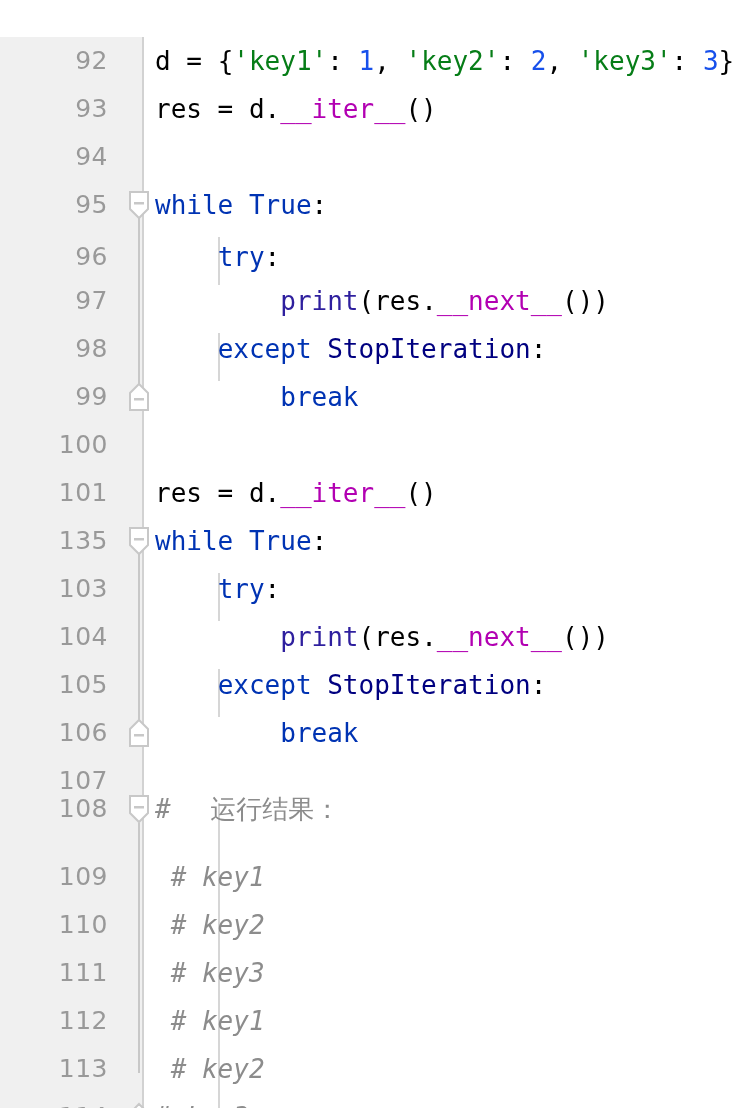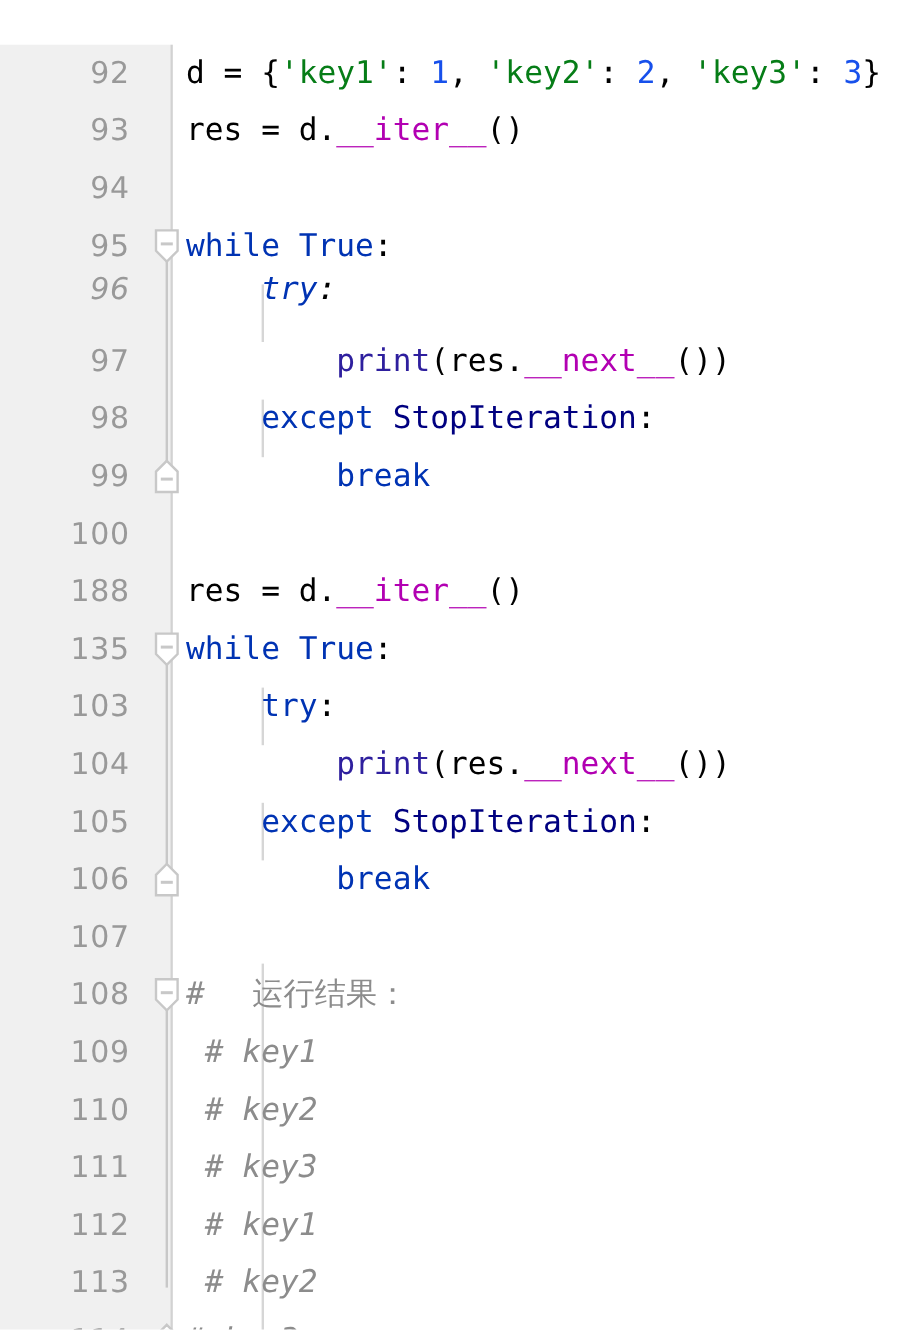--- a/index.html
+++ b/index.html
@@ -157,21 +157,21 @@
       <div class="row" style="top: 144px;">
         <div class="lineno">95</div>
         <div class="fold" style="left: 128px; top: 9px;">
           <svg width="22" height="30" viewBox="0 0 22 30">
             <path d="M2 2 H20 V19 L11 28 L2 19 Z" fill="#ffffff" stroke="#c8c8c8" stroke-width="2"></path>
             <rect x="6" y="12" width="10" height="2.5" fill="#c8c8c8"></rect>
           </svg>
         </div>
         <div class="code"><span class="kw">while </span><span class="kw">True</span><span class="pun">:</span></div>
       </div>
-      <div class="row" style="top: 180px; font-style: italic;">
+      <div class="row" style="top: 196px;">
         <div class="lineno">96</div>
         <div class="code"><span class="pun">    </span><span class="kw">try</span><span class="pun">:</span></div>
       </div>
       <div class="row" style="top: 240px;">
         <div class="lineno">97</div>
         <div class="code"><span class="pun">        </span><span class="bfn">print</span><span class="pun">(res.</span><span class="mgc">__next__</span><span class="pun">())</span></div>
       </div>
       <div class="row" style="top: 288px;">
         <div class="lineno">98</div>
         <div class="code"><span class="pun">    </span><span class="kw">except </span><span class="bex">StopIteration</span><span class="pun">:</span></div>
@@ -184,21 +184,21 @@
             <rect x="6" y="16" width="10" height="2.5" fill="#c8c8c8"></rect>
           </svg>
         </div>
         <div class="code"><span class="pun">        </span><span class="kw">break</span></div>
       </div>
       <div class="row" style="top: 384px;">
         <div class="lineno">100</div>
         <div class="code"></div>
       </div>
       <div class="row" style="top: 432px;">
-        <div class="lineno">188</div>
+        <div class="lineno">101</div>
         <div class="code"><span class="pun">res = d.</span><span class="mgc">__iter__</span><span class="pun">()</span></div>
       </div>
       <div class="row" style="top: 480px;">
         <div class="lineno">135</div>
         <div class="fold" style="left: 128px; top: 9px;">
           <svg width="22" height="30" viewBox="0 0 22 30">
             <path d="M2 2 H20 V19 L11 28 L2 19 Z" fill="#ffffff" stroke="#c8c8c8" stroke-width="2"></path>
             <rect x="6" y="12" width="10" height="2.5" fill="#c8c8c8"></rect>
           </svg>
         </div>
@@ -223,21 +223,21 @@
             <path d="M11 2 L20 11 V28 H2 V11 Z" fill="#ffffff" stroke="#c8c8c8" stroke-width="2"></path>
             <rect x="6" y="16" width="10" height="2.5" fill="#c8c8c8"></rect>
           </svg>
         </div>
         <div class="code"><span class="pun">        </span><span class="kw">break</span></div>
       </div>
       <div class="row" style="top: 720px;">
         <div class="lineno">107</div>
         <div class="code"></div>
       </div>
-      <div class="row" style="top: 768px;">
+      <div class="row" style="top: 748px;">
         <div class="lineno">108</div>
         <div class="fold" style="left: 128px; top: 9px;">
           <svg width="22" height="30" viewBox="0 0 22 30">
             <path d="M2 2 H20 V19 L11 28 L2 19 Z" fill="#ffffff" stroke="#c8c8c8" stroke-width="2"></path>
             <rect x="6" y="12" width="10" height="2.5" fill="#c8c8c8"></rect>
           </svg>
         </div>
         <div class="code"><span class="cmt">#  </span><span class="cmt-cn"> 运行结果：</span></div>
       </div>
       <div class="row" style="top: 816px;">

